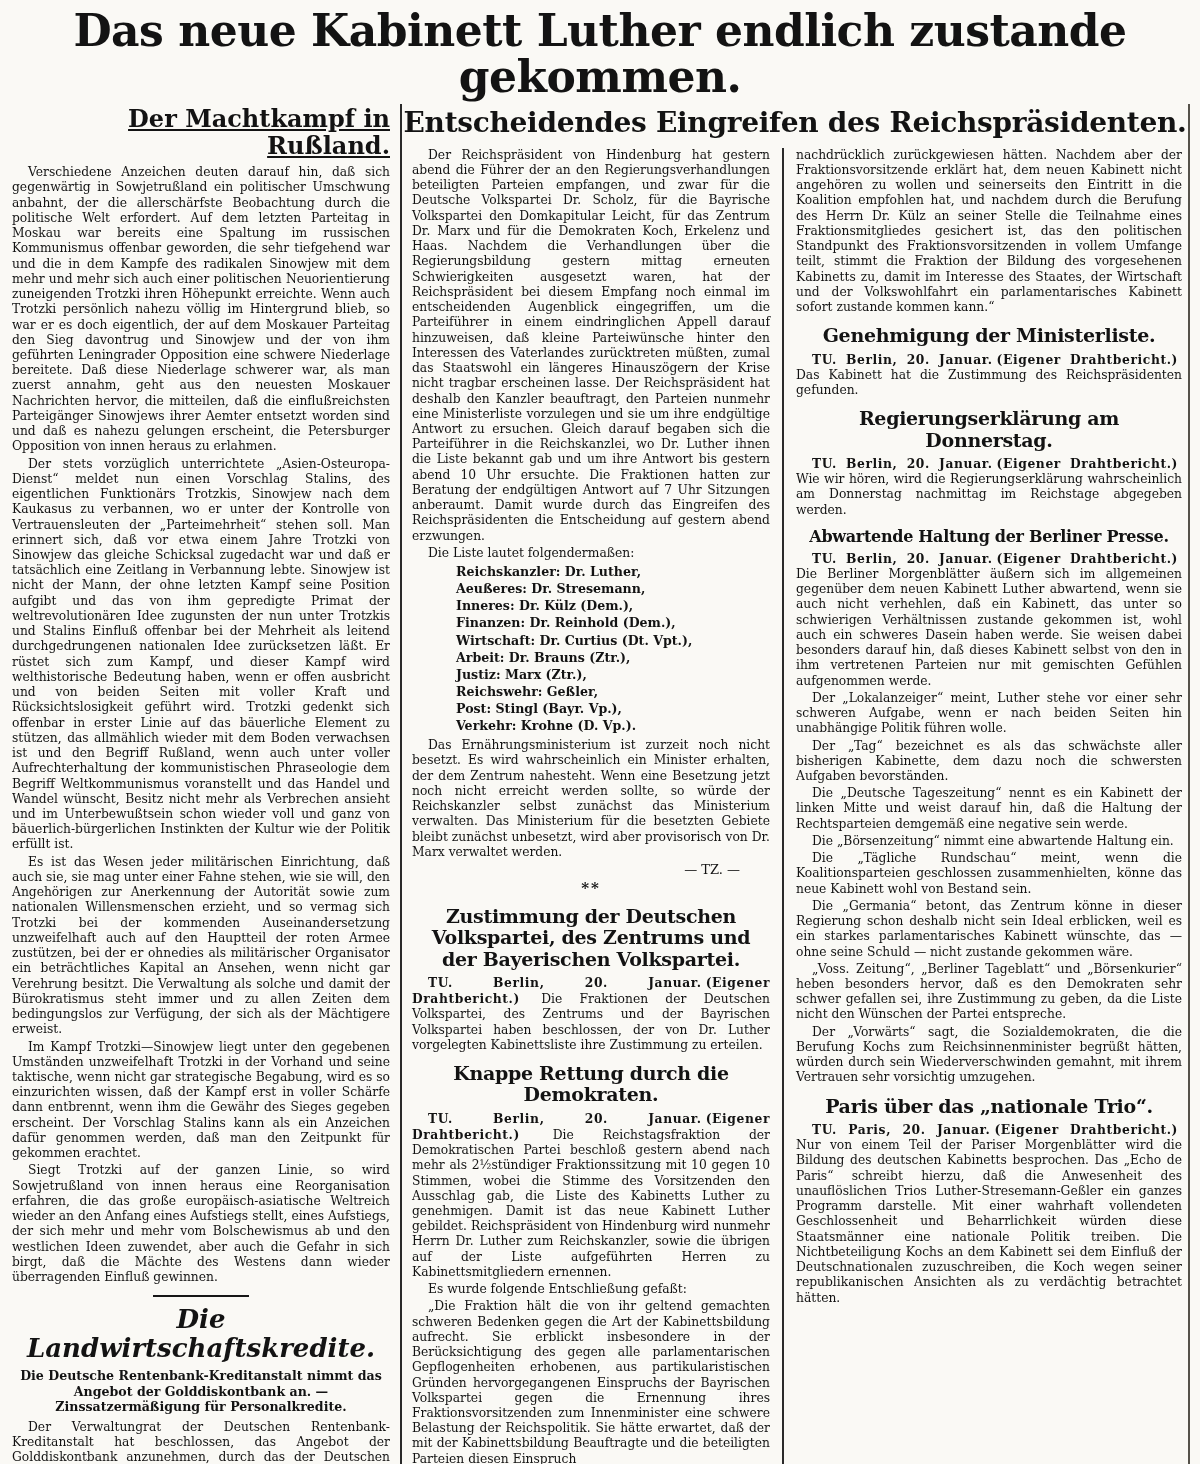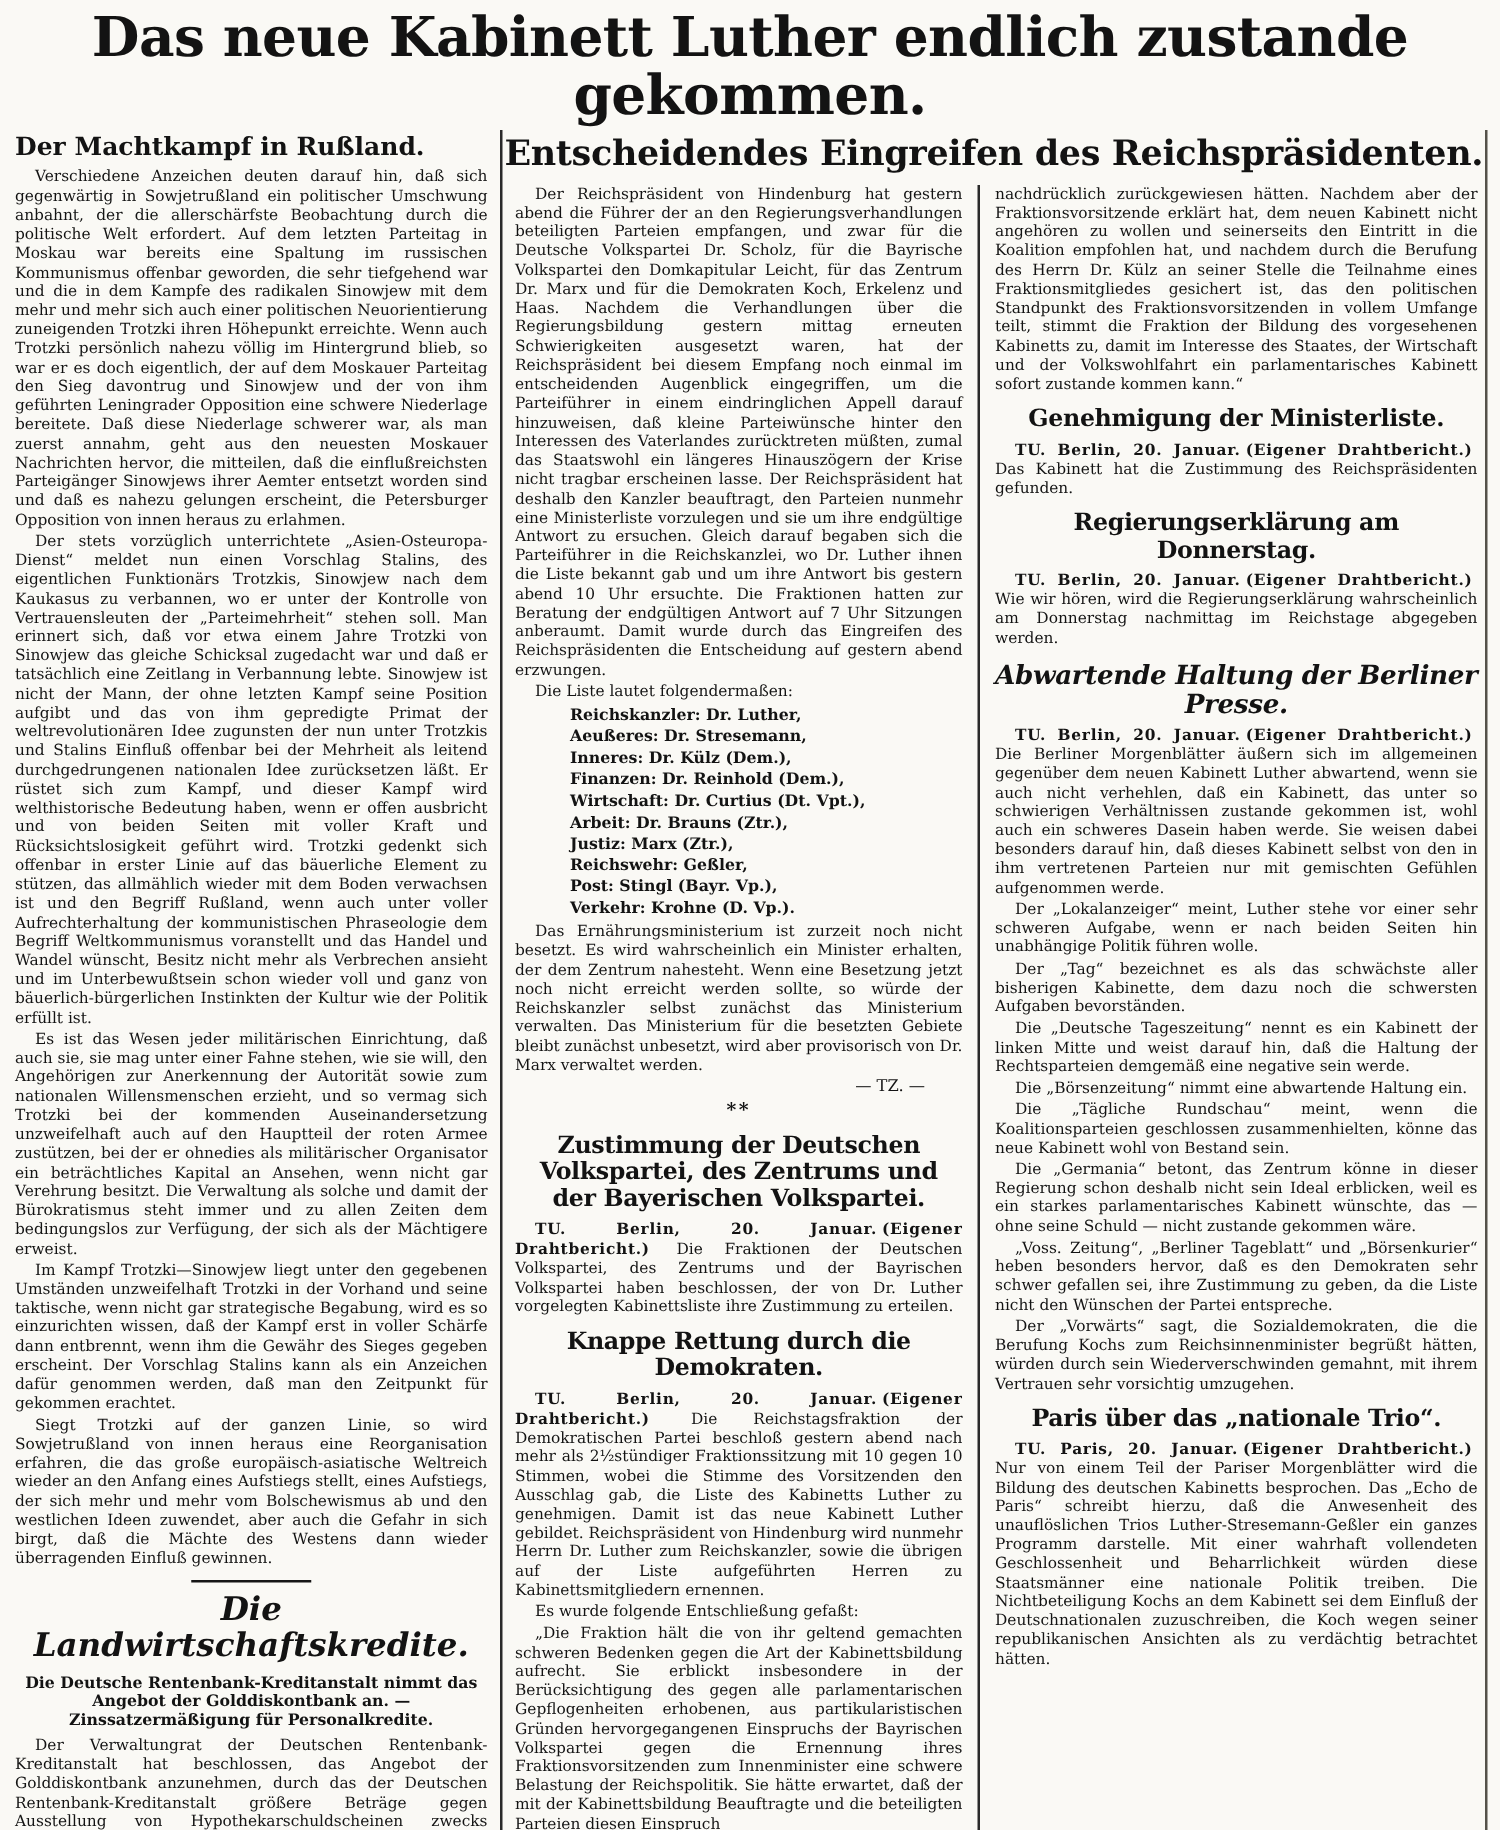--- a/index.html
+++ b/index.html
@@ -53,29 +53,29 @@
     box-sizing:border-box;
     padding:0 12px 0 10px;
     border-right:2px solid #2a2a2a;
   }
   .col-right{
     flex:1;
     box-sizing:border-box;
     padding:0 6px 0 12px;
   }
   .article-title-lg{
-    text-align:left;font-weight:bold;font-size:20px;line-height:1.1;margin:2px 0 6px 0;
+    text-align:right;font-weight:bold;font-size:24px;line-height:1.1;margin:2px 0 6px 0;text-decoration:underline;
   }
   .article-title-xl{
     text-align:center;font-weight:bold;font-size:26px;line-height:1.1;margin:4px 0 6px 0;font-style:italic;
   }
   .section-title{
     text-align:center;font-weight:bold;font-size:19px;line-height:1.12;margin:10px 0 5px 0;letter-spacing:-0.3px;
   }
-  .section-title.sm{font-size:21px;font-style:italic;}
+  .section-title.sm{font-size:16px;}
   .subtitle{
     text-align:center;font-weight:bold;font-size:12.6px;line-height:1.2;margin:0 0 6px 0;
   }
   .body{
     font-size:12.3px;
     line-height:1.24;
     text-align:justify;
     margin:0 0 2px 0;
     hyphens:auto;
     -webkit-hyphens:auto;

